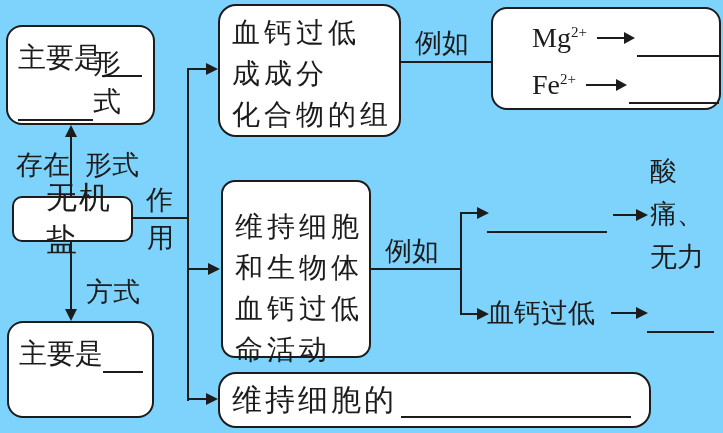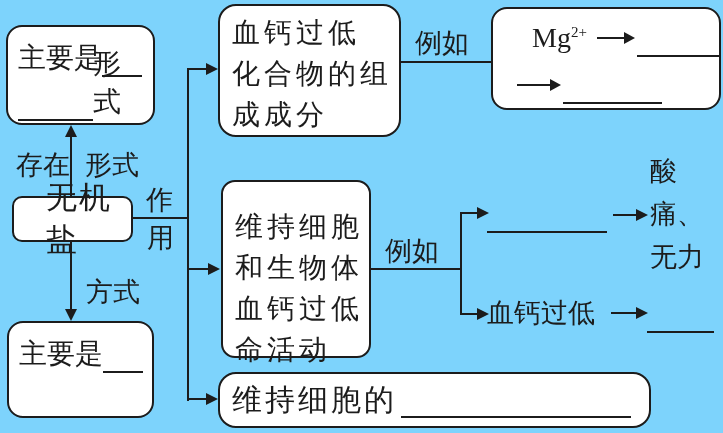--- a/index.html
+++ b/index.html
@@ -90,34 +90,35 @@
   <div class="ah ah-r" style="left:206px; top:63px;"></div>
 
   <div class="hline" style="left:187px; top:268px; width:22px;"></div>
   <div class="ah ah-r" style="left:208px; top:263px;"></div>
 
   <div class="hline" style="left:187px; top:398px; width:20px;"></div>
   <div class="ah ah-r" style="left:206px; top:393px;"></div>
 
   <div class="box tlines" style="left:218px; top:4px; width:183px; height:133px; border-radius:18px; padding:6px 0 0 12px;">
     <span>血钙过低</span>
+    <span>成成分</span>
     <span>化合物的组</span>
-    <span>成成分</span>
   </div>
 
   <div class="hline" style="left:400px; top:61px; width:91px;"></div>
   <span class="lbl" style="left:415px; top:29px;">例如</span>
 
   <div class="box" style="left:491px; top:7px; width:230px; height:103px; border-radius:16px; padding-top:5px;">
     <div class="ionrow">
       <span class="ion"><span>Mg</span><sup>2+</sup></span>
       <span class="inline-arrow"></span>
       <span class="iblank"></span>
     </div>
     <div class="ionrow">
+      <span class="ion"><span>Fe</span><sup>2+</sup></span>
       <span class="inline-arrow"></span>
       <span class="iblank"></span>
     </div>
   </div>
 
   <div class="box tlines" style="left:221px; top:180px; width:150px; height:178px; border-radius:14px; padding:24px 0 0 12px;">
     <span>维持细胞</span>
     <span>和生物体</span>
     <span>血钙过低</span>
     <span>命活动</span>

